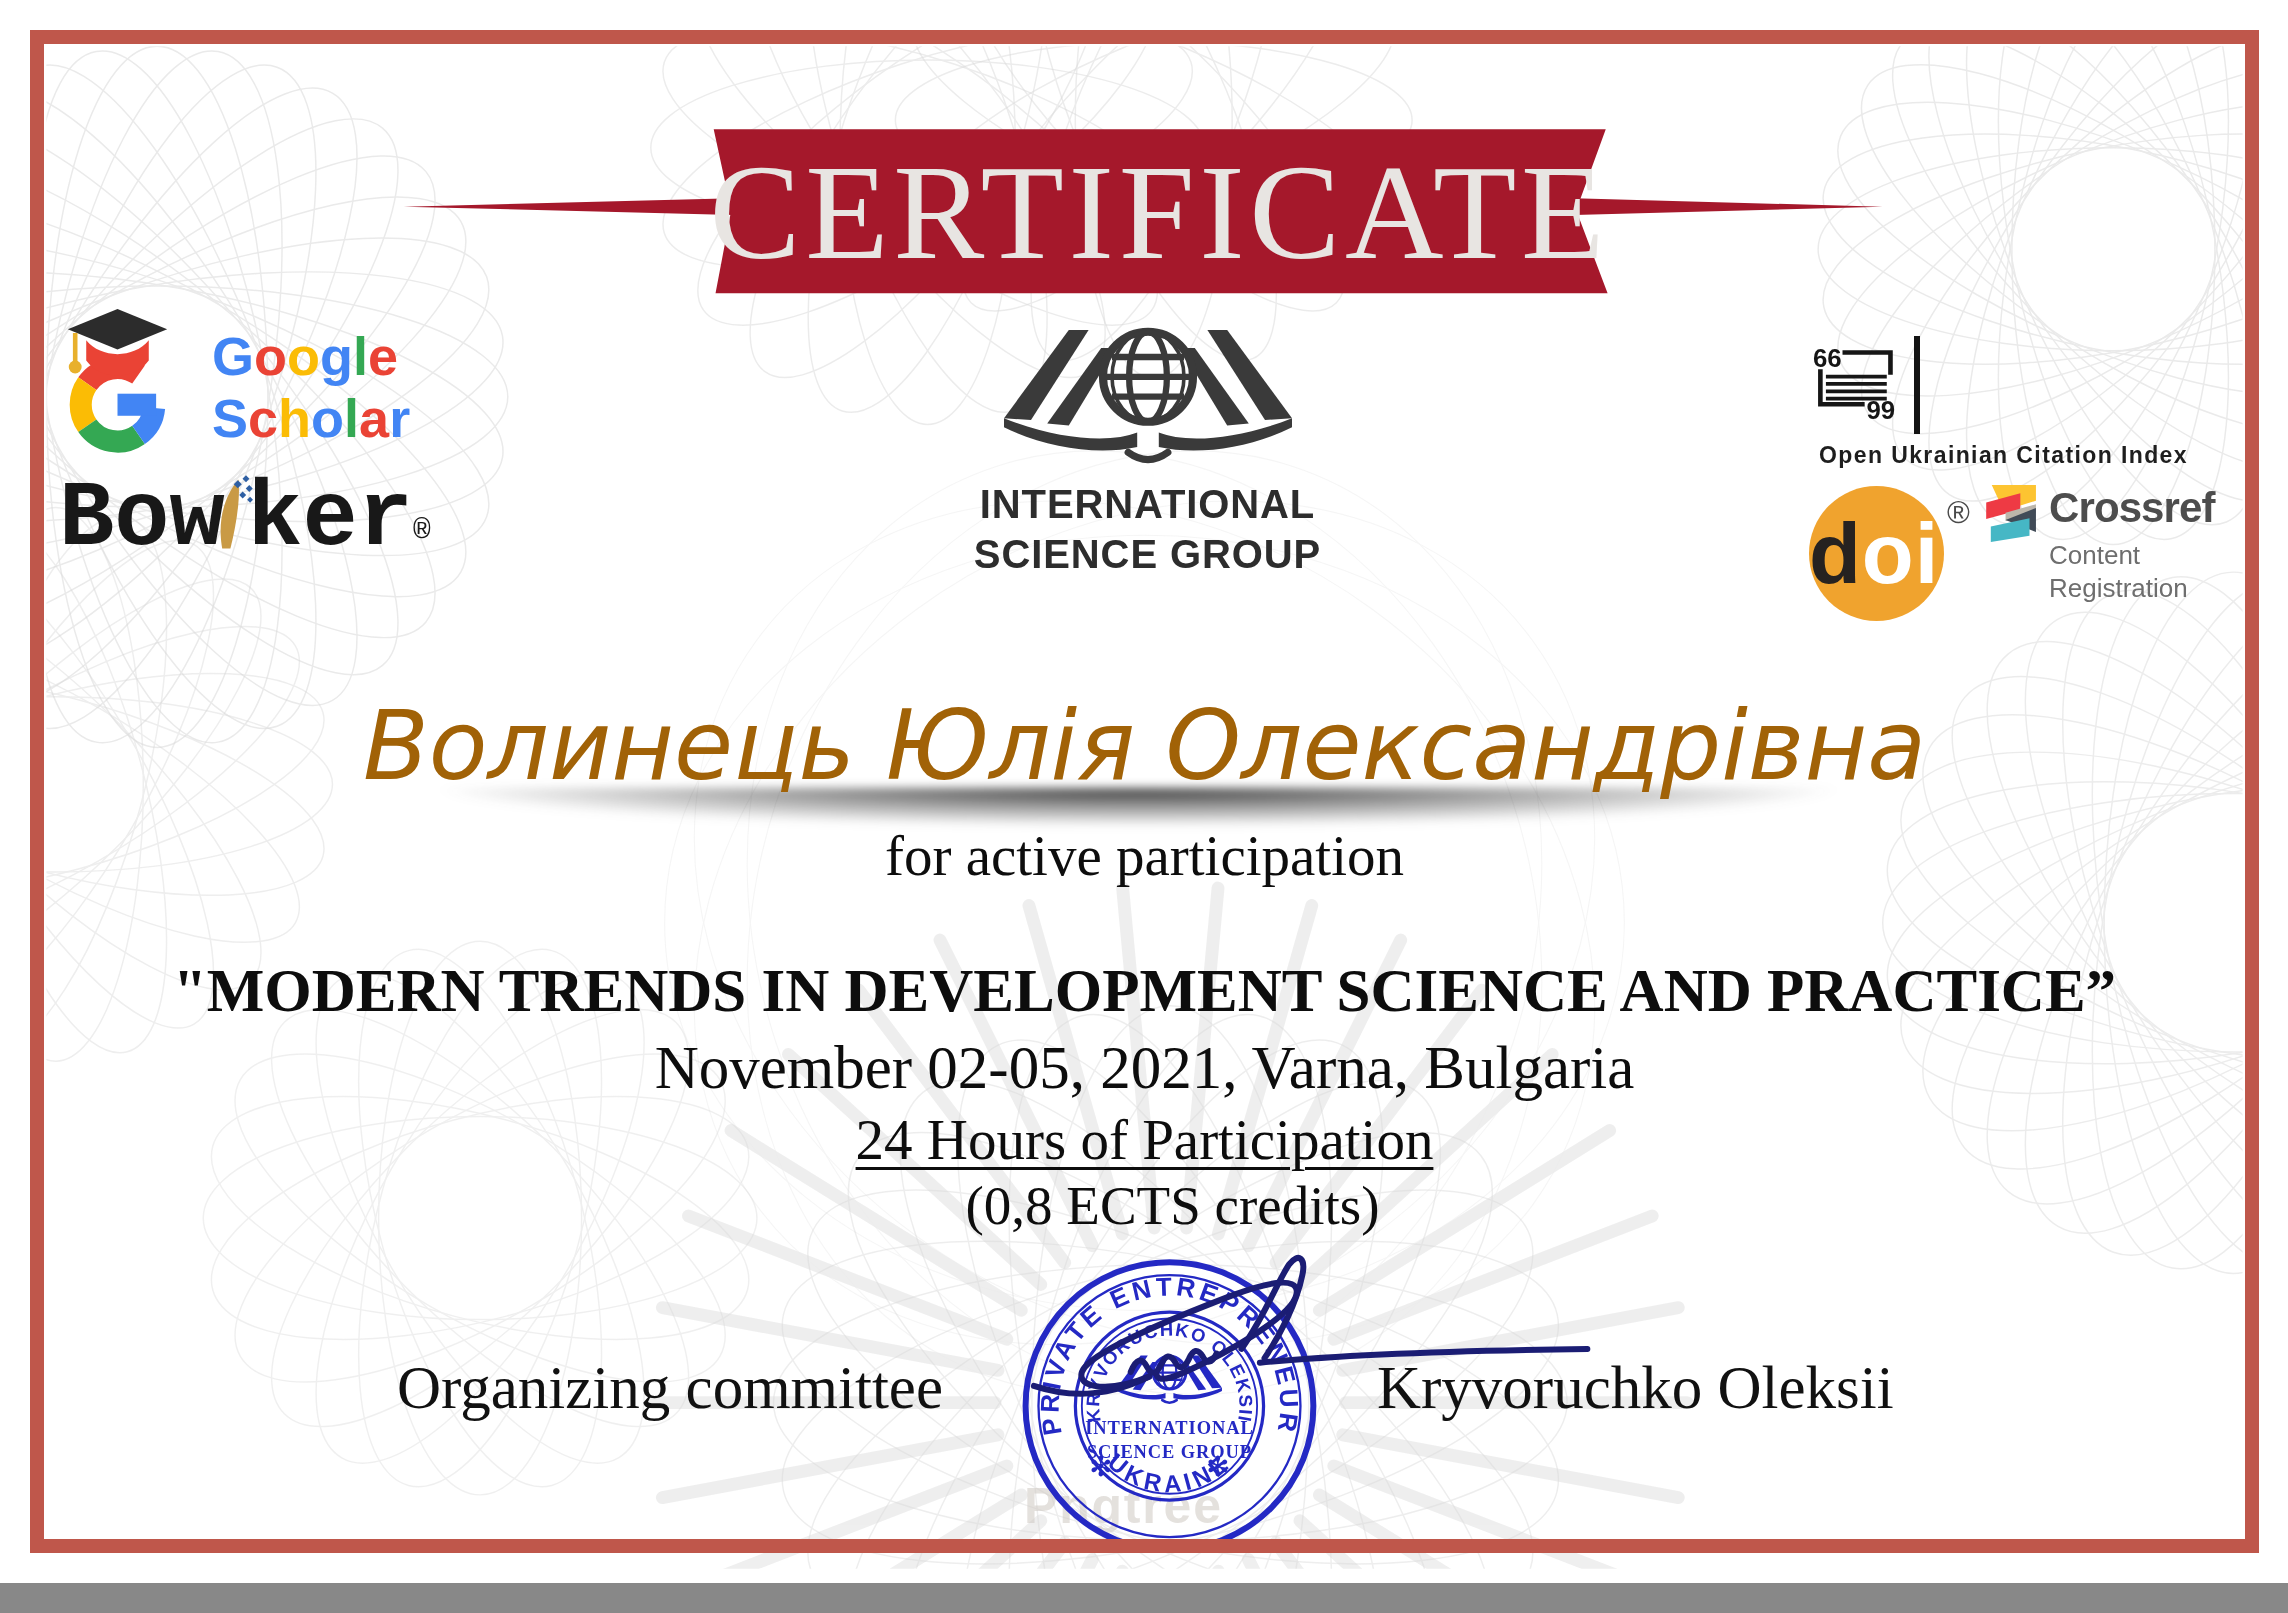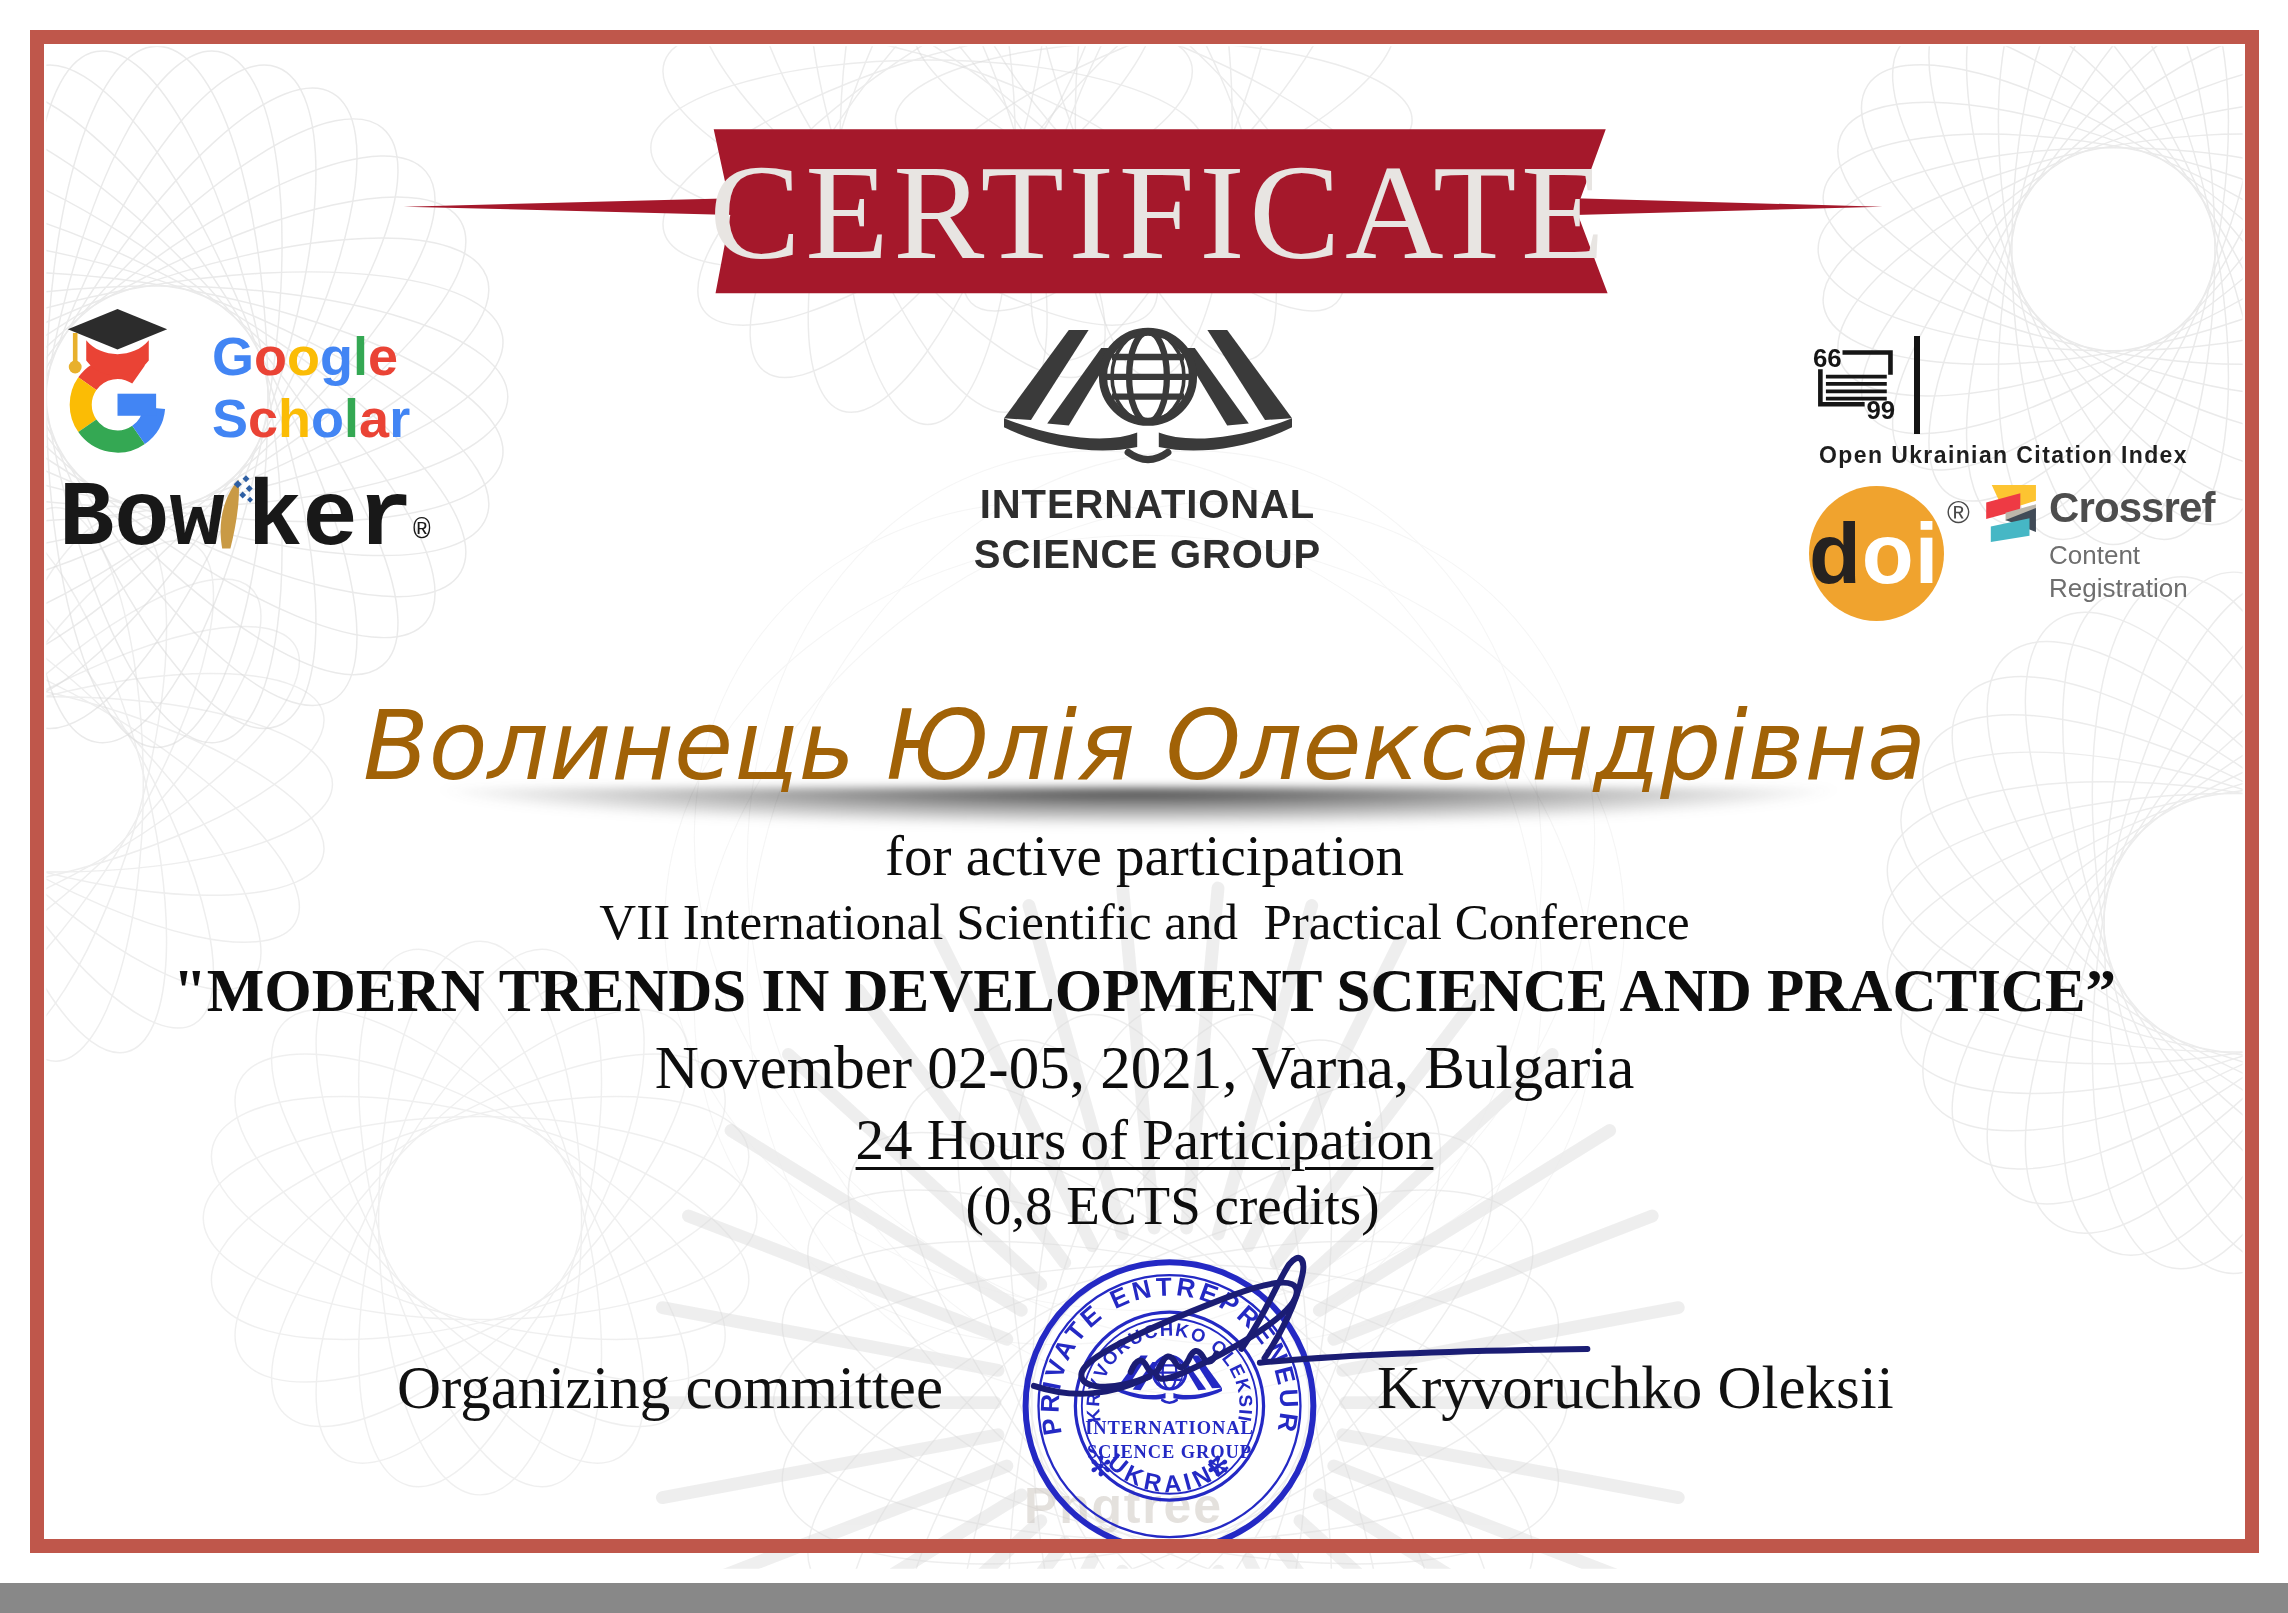--- a/index.html
+++ b/index.html
@@ -350,21 +350,20 @@
   </svg>
   <div id="crossref-name" class="abs">Crossref</div>
   <div id="crossref-caption" class="abs">
     <div>Content</div>
     <div>Registration</div>
   </div>
 
   <div id="recipient-name" class="cline">Волинець Юлія Олександрівна</div>
   <div id="name-shadow" class="abs"></div>
   <div id="reason-line" class="cline">for active participation</div>
-  <div id="conference-line" class="cline">VII International Scientific and  Practical Conference</div>
   <div id="conference-title" class="cline">"MODERN TRENDS IN DEVELOPMENT SCIENCE AND PRACTICE”</div>
   <div id="date-line" class="cline">November 02-05, 2021, Varna, Bulgaria</div>
   <div id="hours-line" class="cline">24 Hours of Participation</div>
   <div id="credits-line" class="cline">(0,8 ECTS credits)</div>
 
   <div id="committee-label" class="abs">Organizing committee</div>
   <div id="signer-name" class="abs">Kryvoruchko Oleksii</div>
   <div id="png-watermark" class="abs">Pngtree</div>
 
   <svg id="stamp-svg" width="628" height="369" viewBox="0 0 680 400">

